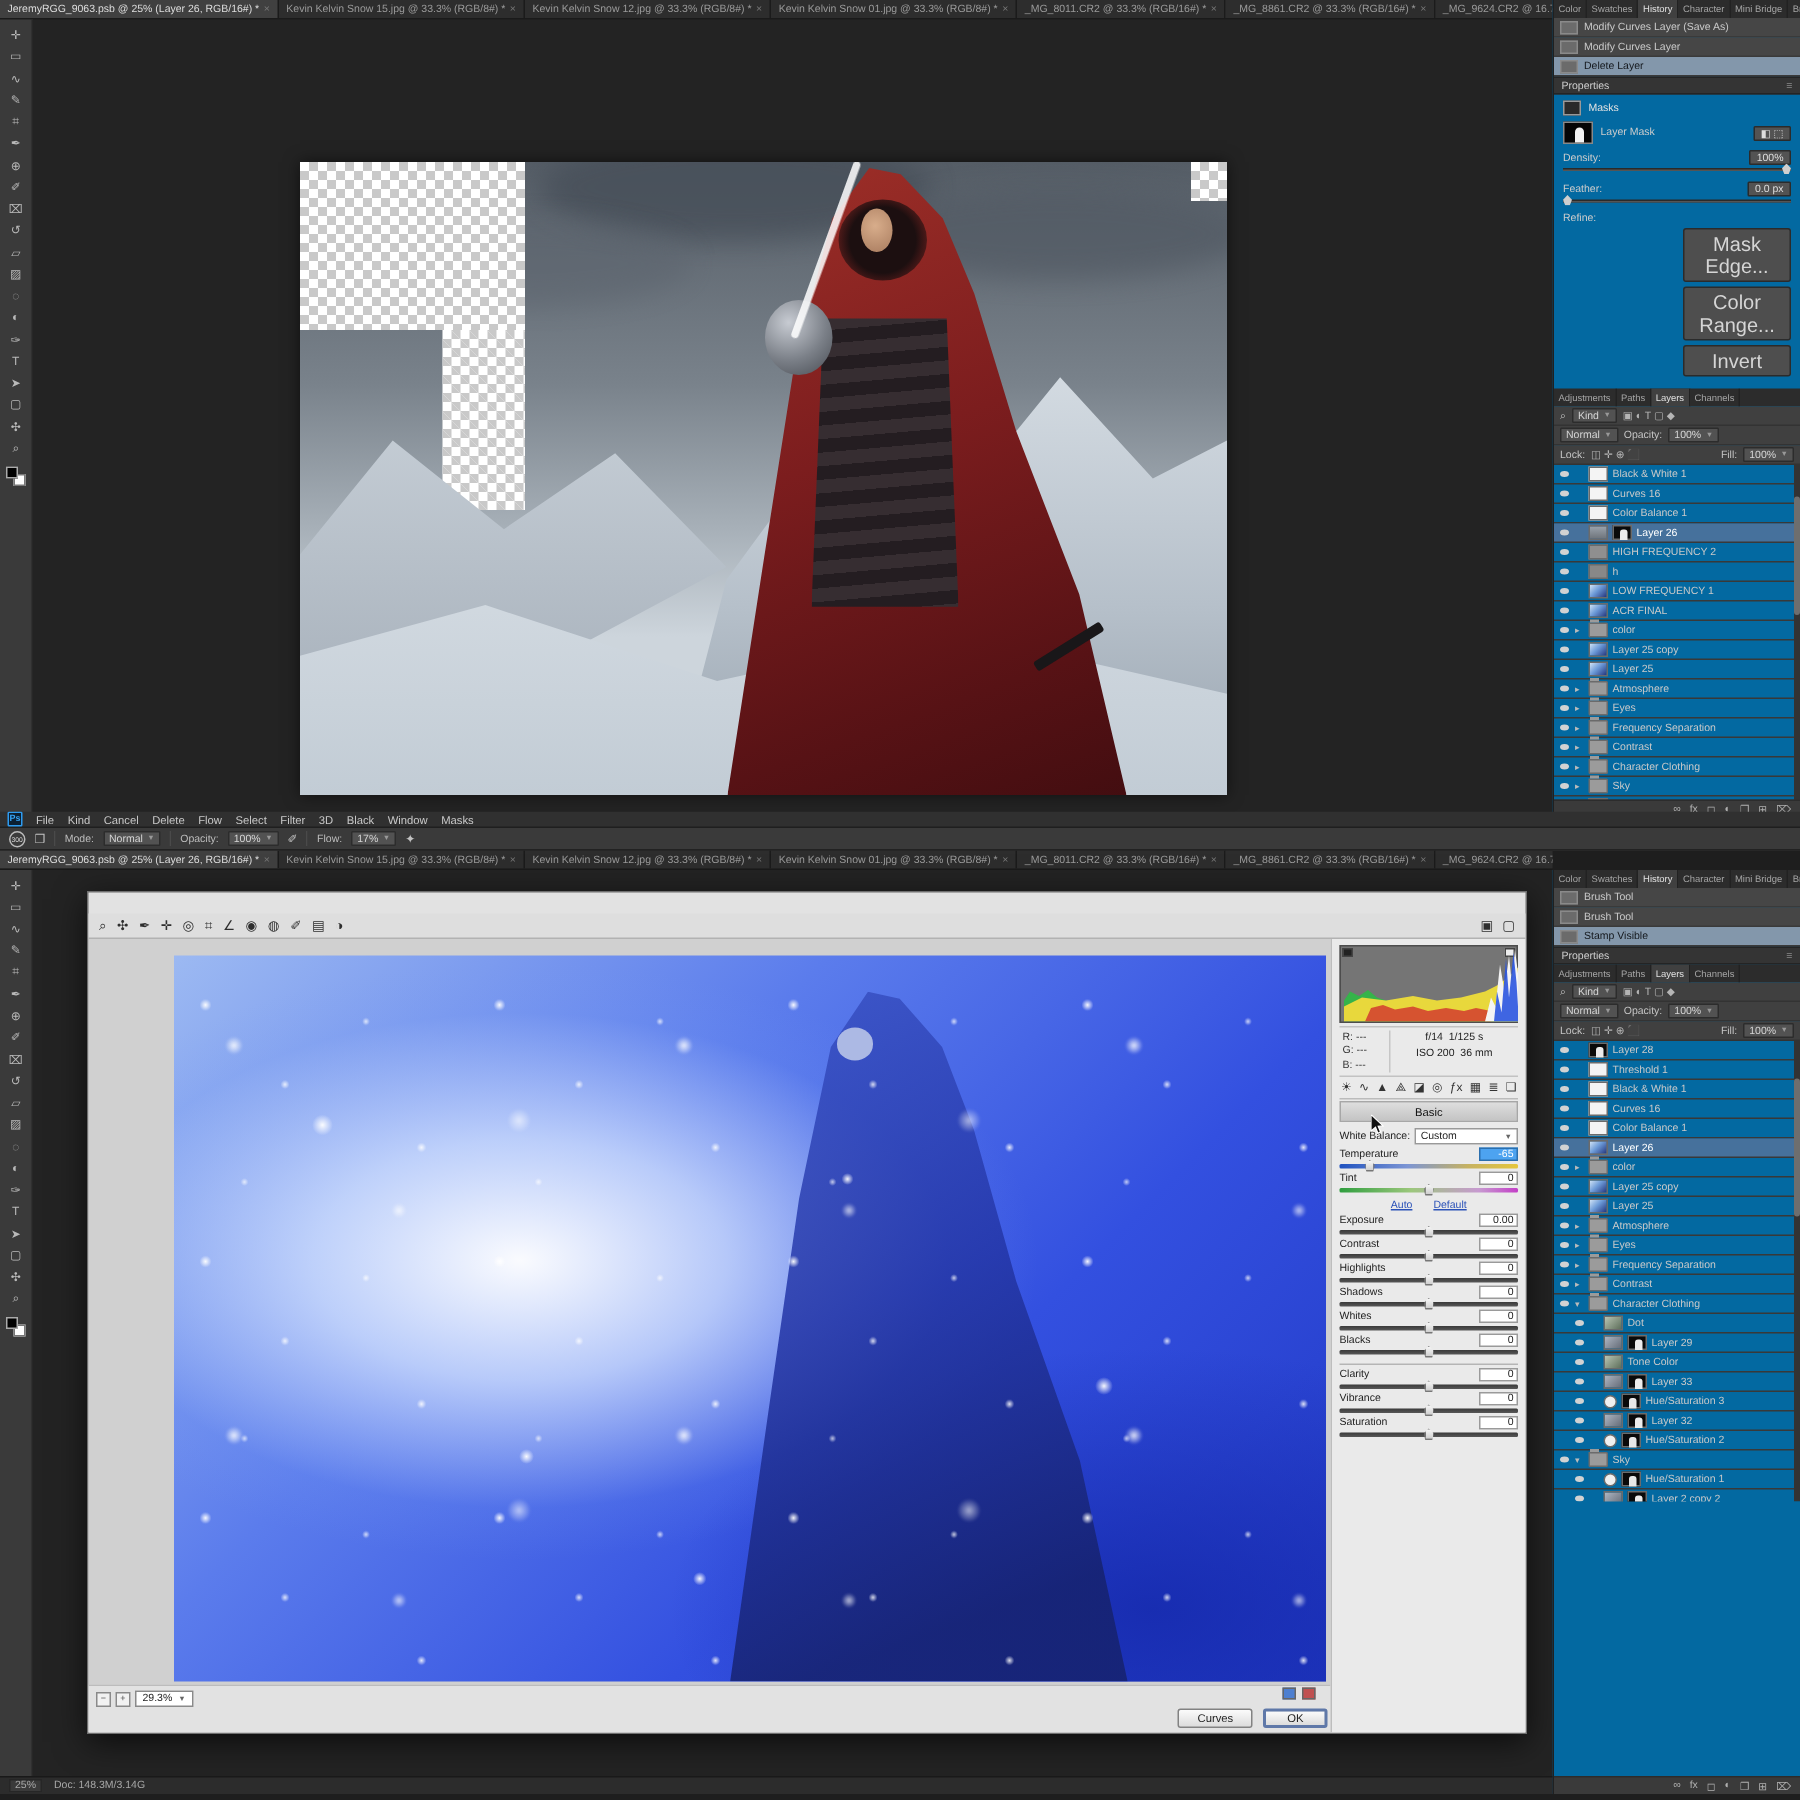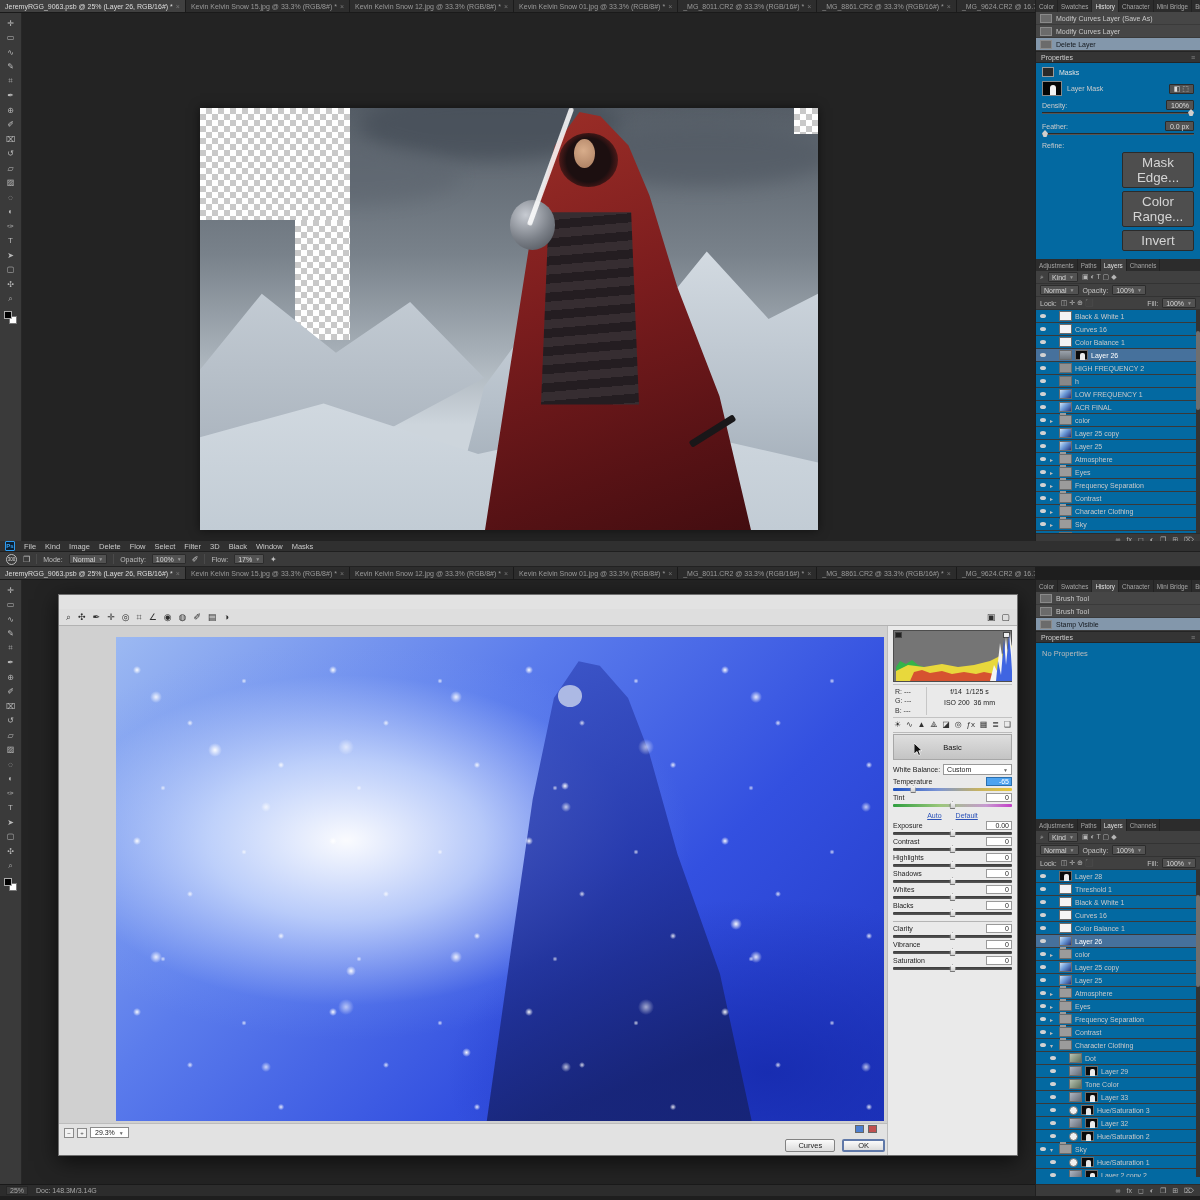--- a/index.html
+++ b/index.html
@@ -198,21 +198,21 @@
   .crside{position:absolute;top:31px;right:0;width:130px;bottom:0;background:#eaeaea;
           border-left:1px solid #bdbdbd;padding:4px 5px;font-size:7px;color:#1d1d1d;}
   .histo{height:52px;background:#757575;border:1px solid #4d4d4d;position:relative;}
   .clipL,.clipR{position:absolute;top:1px;width:7px;height:6px;border:1px solid #444;}
   .clipL{left:1px;background:#222;}
   .clipR{right:1px;background:#ececec;}
   .exif{display:flex;border:1px solid #c2c2c2;border-left:none;border-right:none;margin-top:2px;padding:2px 0;}
   .rgbcol{width:34px;border-right:1px solid #c6c6c6;padding-left:2px;line-height:1.35;color:#333;}
   .excol{flex:1;text-align:center;line-height:1.5;color:#222;}
   .cricons{display:flex;justify-content:space-between;padding:2px 1px;font-size:8px;color:#333;border-bottom:1px solid #bbb;}
-  .basicbar{height:26px;margin-top:1px;background:linear-gradient(#dedede,#c4c4c4);border:1px solid #a7a7a7;
+  .basicbar{height:14px;margin-top:1px;background:linear-gradient(#dedede,#c4c4c4);border:1px solid #a7a7a7;
             display:flex;align-items:center;justify-content:center;font-size:7.5px;color:#111;}
   .wbrow{display:flex;align-items:center;gap:3px;margin-top:4px;}
   .wbsel{flex:1;background:#fff;border:1px solid #999;height:11px;display:flex;align-items:center;
          justify-content:space-between;padding:0 3px;}
   .slrow{margin-top:2px;position:relative;}
   .slhead{display:flex;align-items:center;justify-content:space-between;}
   .slval{background:#fff;border:1px solid #9a9a9a;min-width:26px;height:9px;display:flex;align-items:center;
          justify-content:flex-end;padding:0 2px;}
   .slrow.sel .slval{background:#4da3f0;border-color:#2b6fae;color:#fff;}
   .sltrack{position:relative;height:3px;margin-top:2px;background:linear-gradient(#3a3a3a,#585858);border-radius:1px;}
@@ -639,21 +639,21 @@
   </div>
 
   <div class="sect" id="sect-bottom">
 
     <div class="menubar">
       <span class="pslogo">Ps</span>
       <span style="display:flex;gap:9px;">
 
       <span><span>File</span></span>
           <span><span>Kind</span></span>
-          <span><span>Image</span></span>
+          <span><span>Cancel</span></span>
           <span><span>Delete</span></span>
           <span><span>Flow</span></span>
           <span><span>Select</span></span>
           <span><span>Filter</span></span>
           <span><span>3D</span></span>
           <span><span>Black</span></span>
           <span><span>Window</span></span>
           <span><span>Masks</span></span>
         </span>
     </div>
@@ -1051,21 +1051,20 @@
           </div>
           <div class="hrow sel">
             <span class="hicon"></span>
             <span>Stamp Visible</span>
           </div>
         </div>
       <div class="phead">
         <span>Properties</span>
         <span class="hbtns">≡</span>
       </div>
-      <div class="noprops" style="height:176px;">No Properties</div>
 
       <div class="ptabs">
 
       <div class="ptab">
             <span>Adjustments</span>
           </div>
           <div class="ptab">
             <span>Paths</span>
           </div>
           <div class="ptab active">

